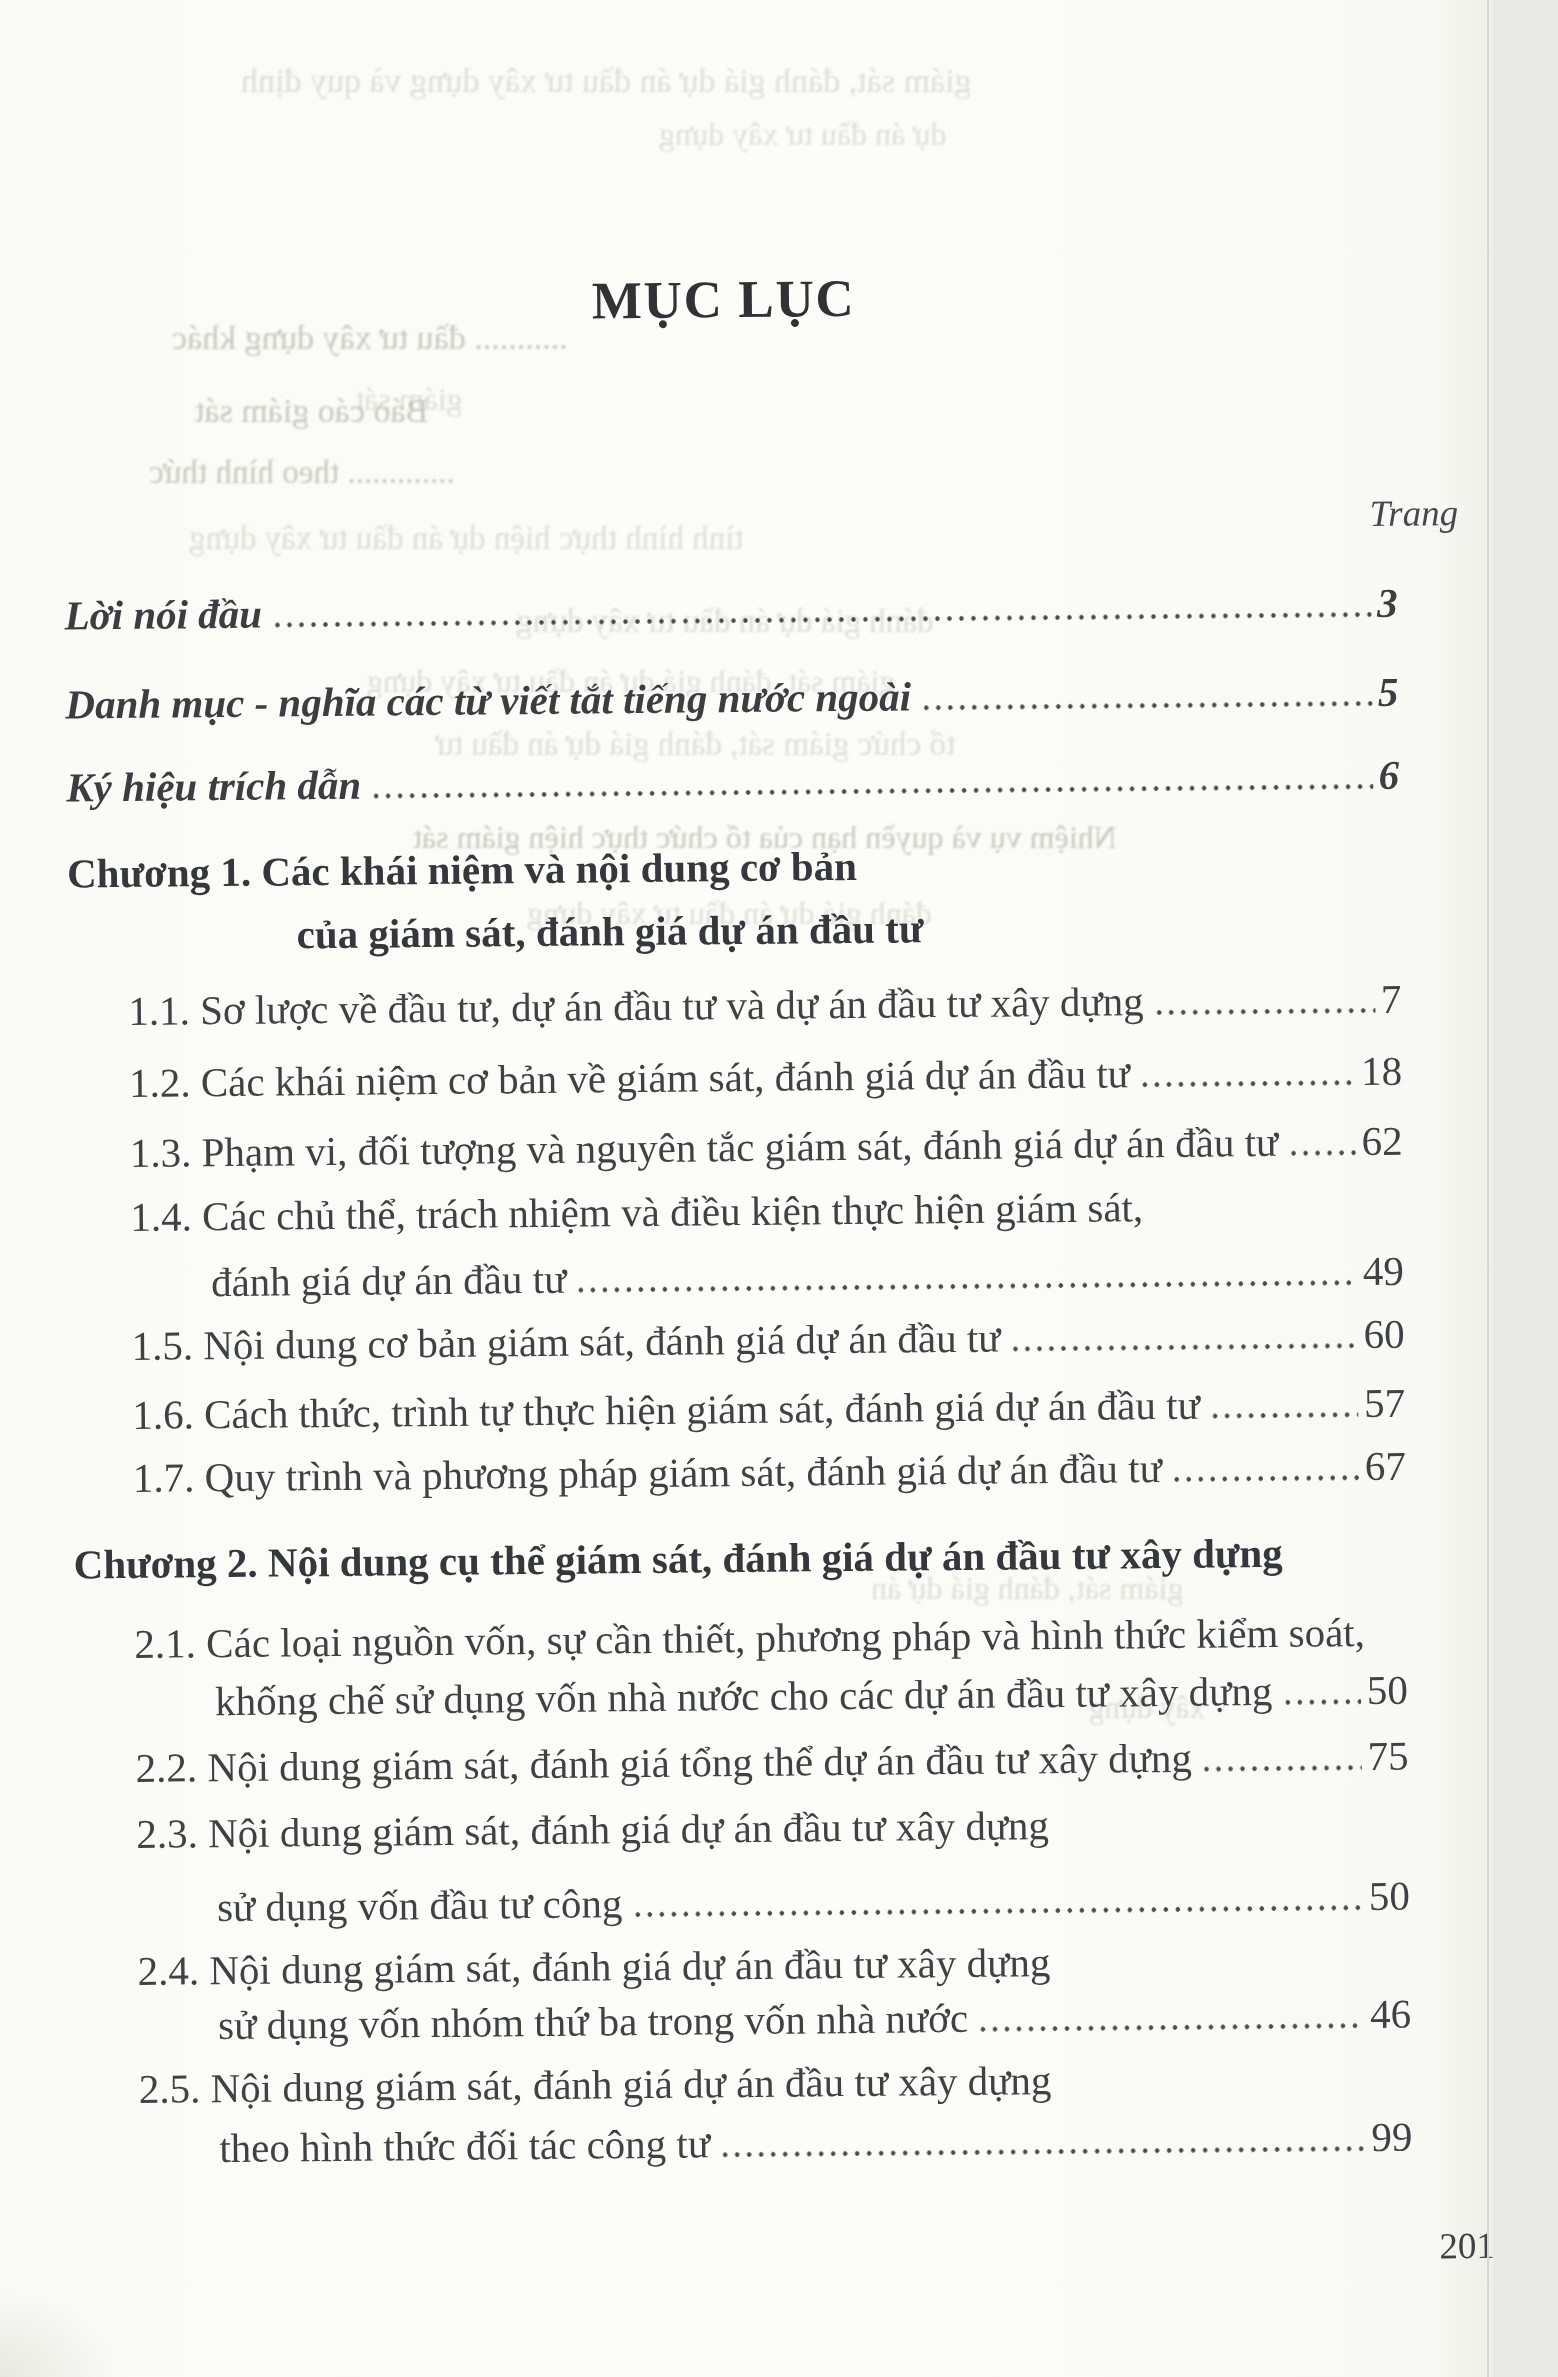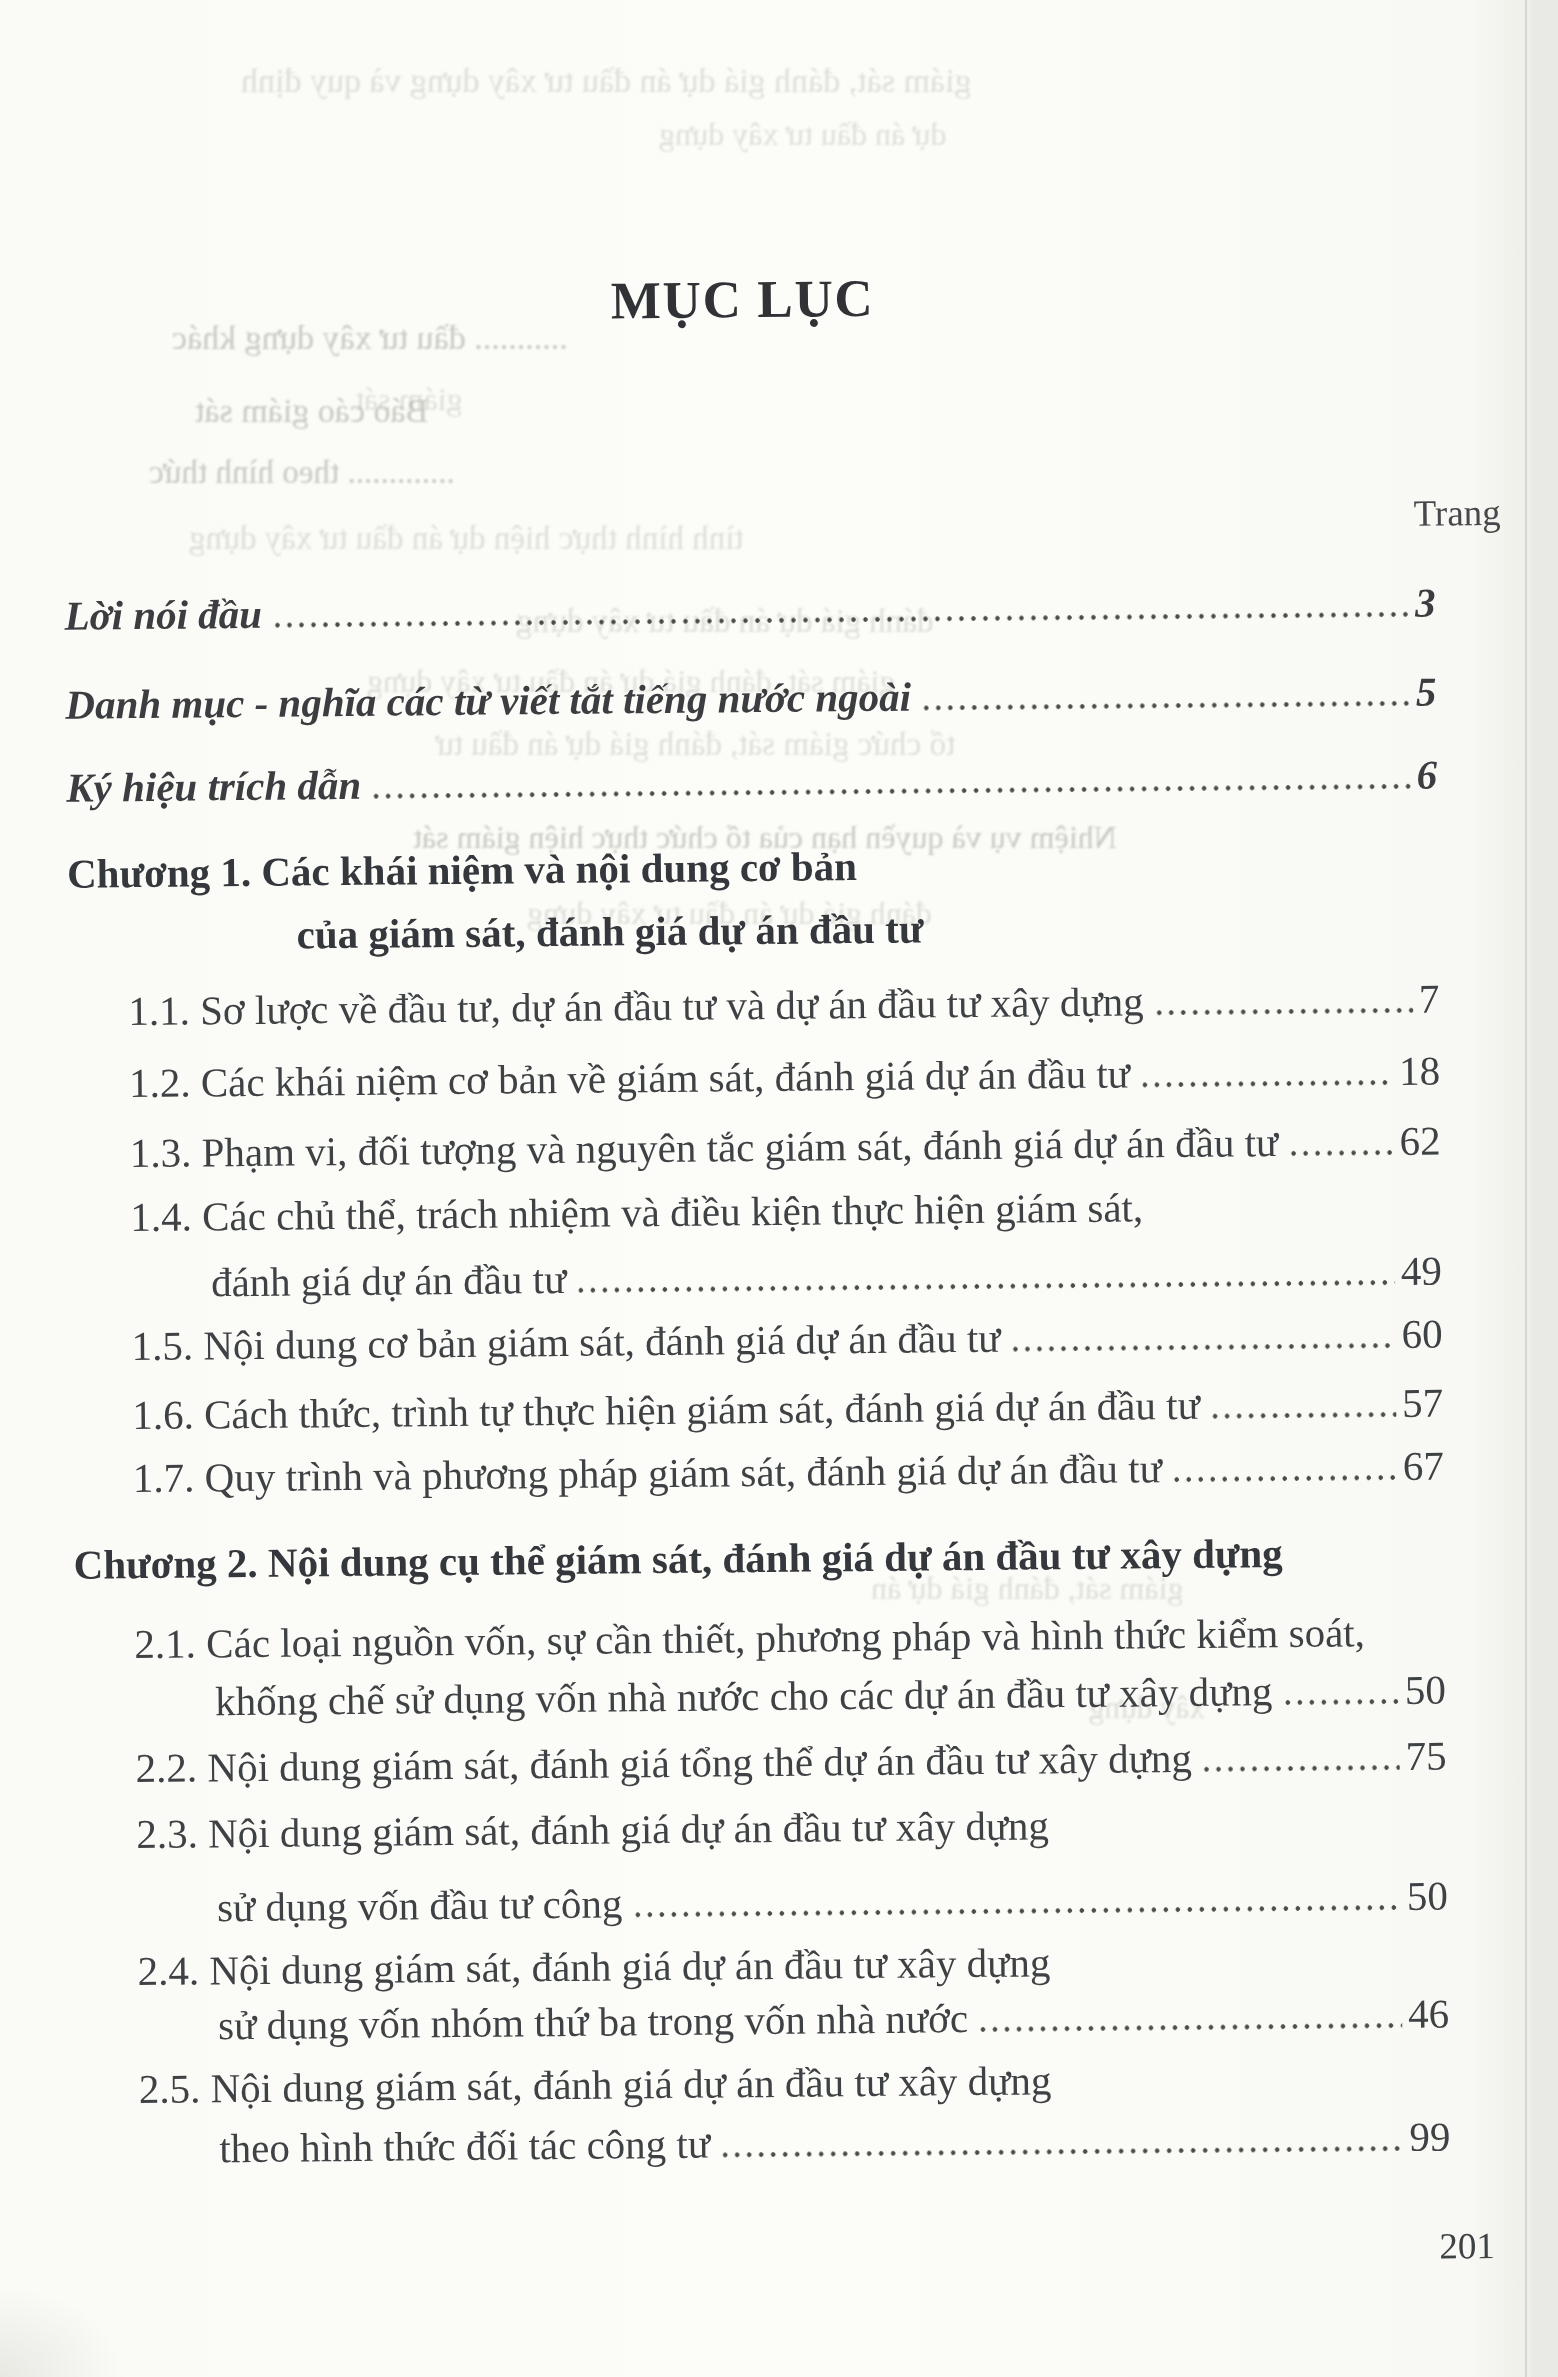--- a/index.html
+++ b/index.html
@@ -1,27 +1,27 @@
 <!DOCTYPE html>
 <html style="font-size:9.2px"><head>
 <meta charset="utf-8">
 <style>
   html,body{margin:0;padding:0;}
   body{width:1559px;height:2377px;background:#e9e9e6;}
   .page{
     position:relative;width:1493px;height:2377px;overflow:hidden;
     background:linear-gradient(90deg,#fafaf6 0%,#fcfcf9 55%,#f8f8f4 96%,#efefe9 100%);
-    font-family:"Liberation Serif","DejaVu Serif",serif;color:#3f4245;padding-left:38px;
+    font-family:"Liberation Serif","DejaVu Serif",serif;color:#3f4245;
   }
   .tilt{position:absolute;inset:0;transform:rotate(-0.55deg);transform-origin:50% 45%;}
   .title{
     position:absolute;top:269px;left:0;right:31px;text-align:center;
     font-weight:bold;font-size:53px;letter-spacing:1.7px;color:#303236;white-space:nowrap;
   }
-  .trang{position:absolute;top:498px;left:1375px;font-size:37px;color:#46484c;white-space:nowrap;margin-left:44px;}
+  .trang{position:absolute;top:498px;left:1375px;font-style:italic;font-size:37px;color:#46484c;white-space:nowrap;}
   .row{
     position:absolute;left:129px;right:91px;display:flex;align-items:flex-end;
     white-space:nowrap;font-size:41px;line-height:1;color:#3f4245;
   }
   .row .t{display:inline-block;}
   .dots{
     flex:1 1 auto;min-width:23px;height:12.6px;margin:0 4.6px 3.4px 9.2px;
     background-image:radial-gradient(circle at 5.7px 6.3px,#4b4b48 1.9px,rgba(75,75,72,0) 2.5px);
     background-size:12px 12.6px;background-repeat:repeat-x;background-position:0 0;
   }

